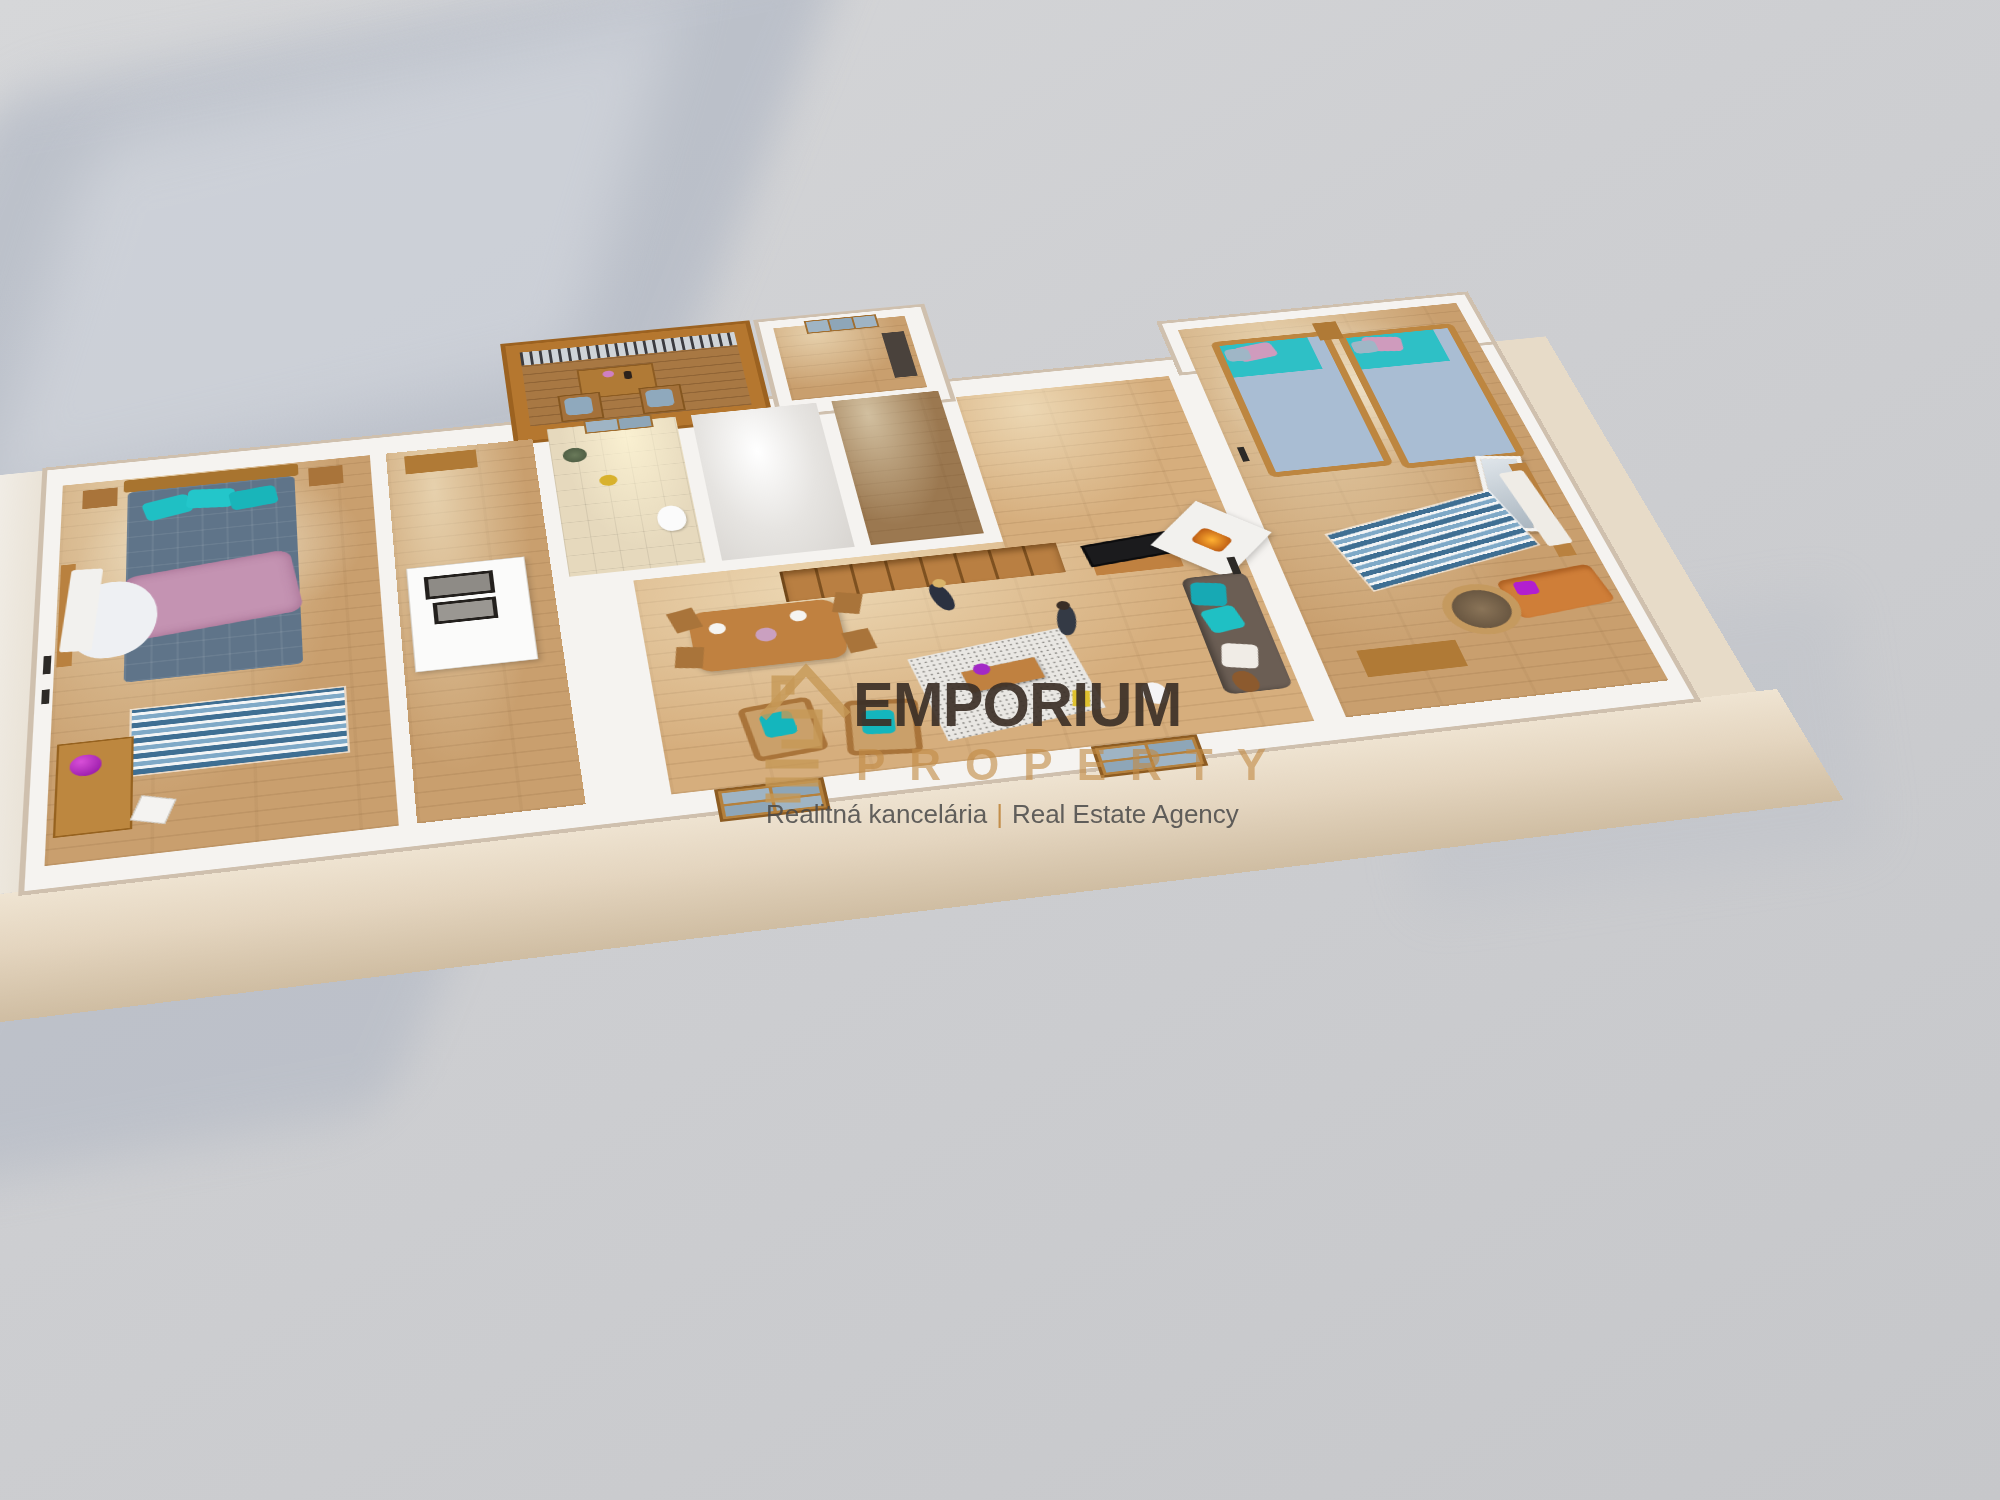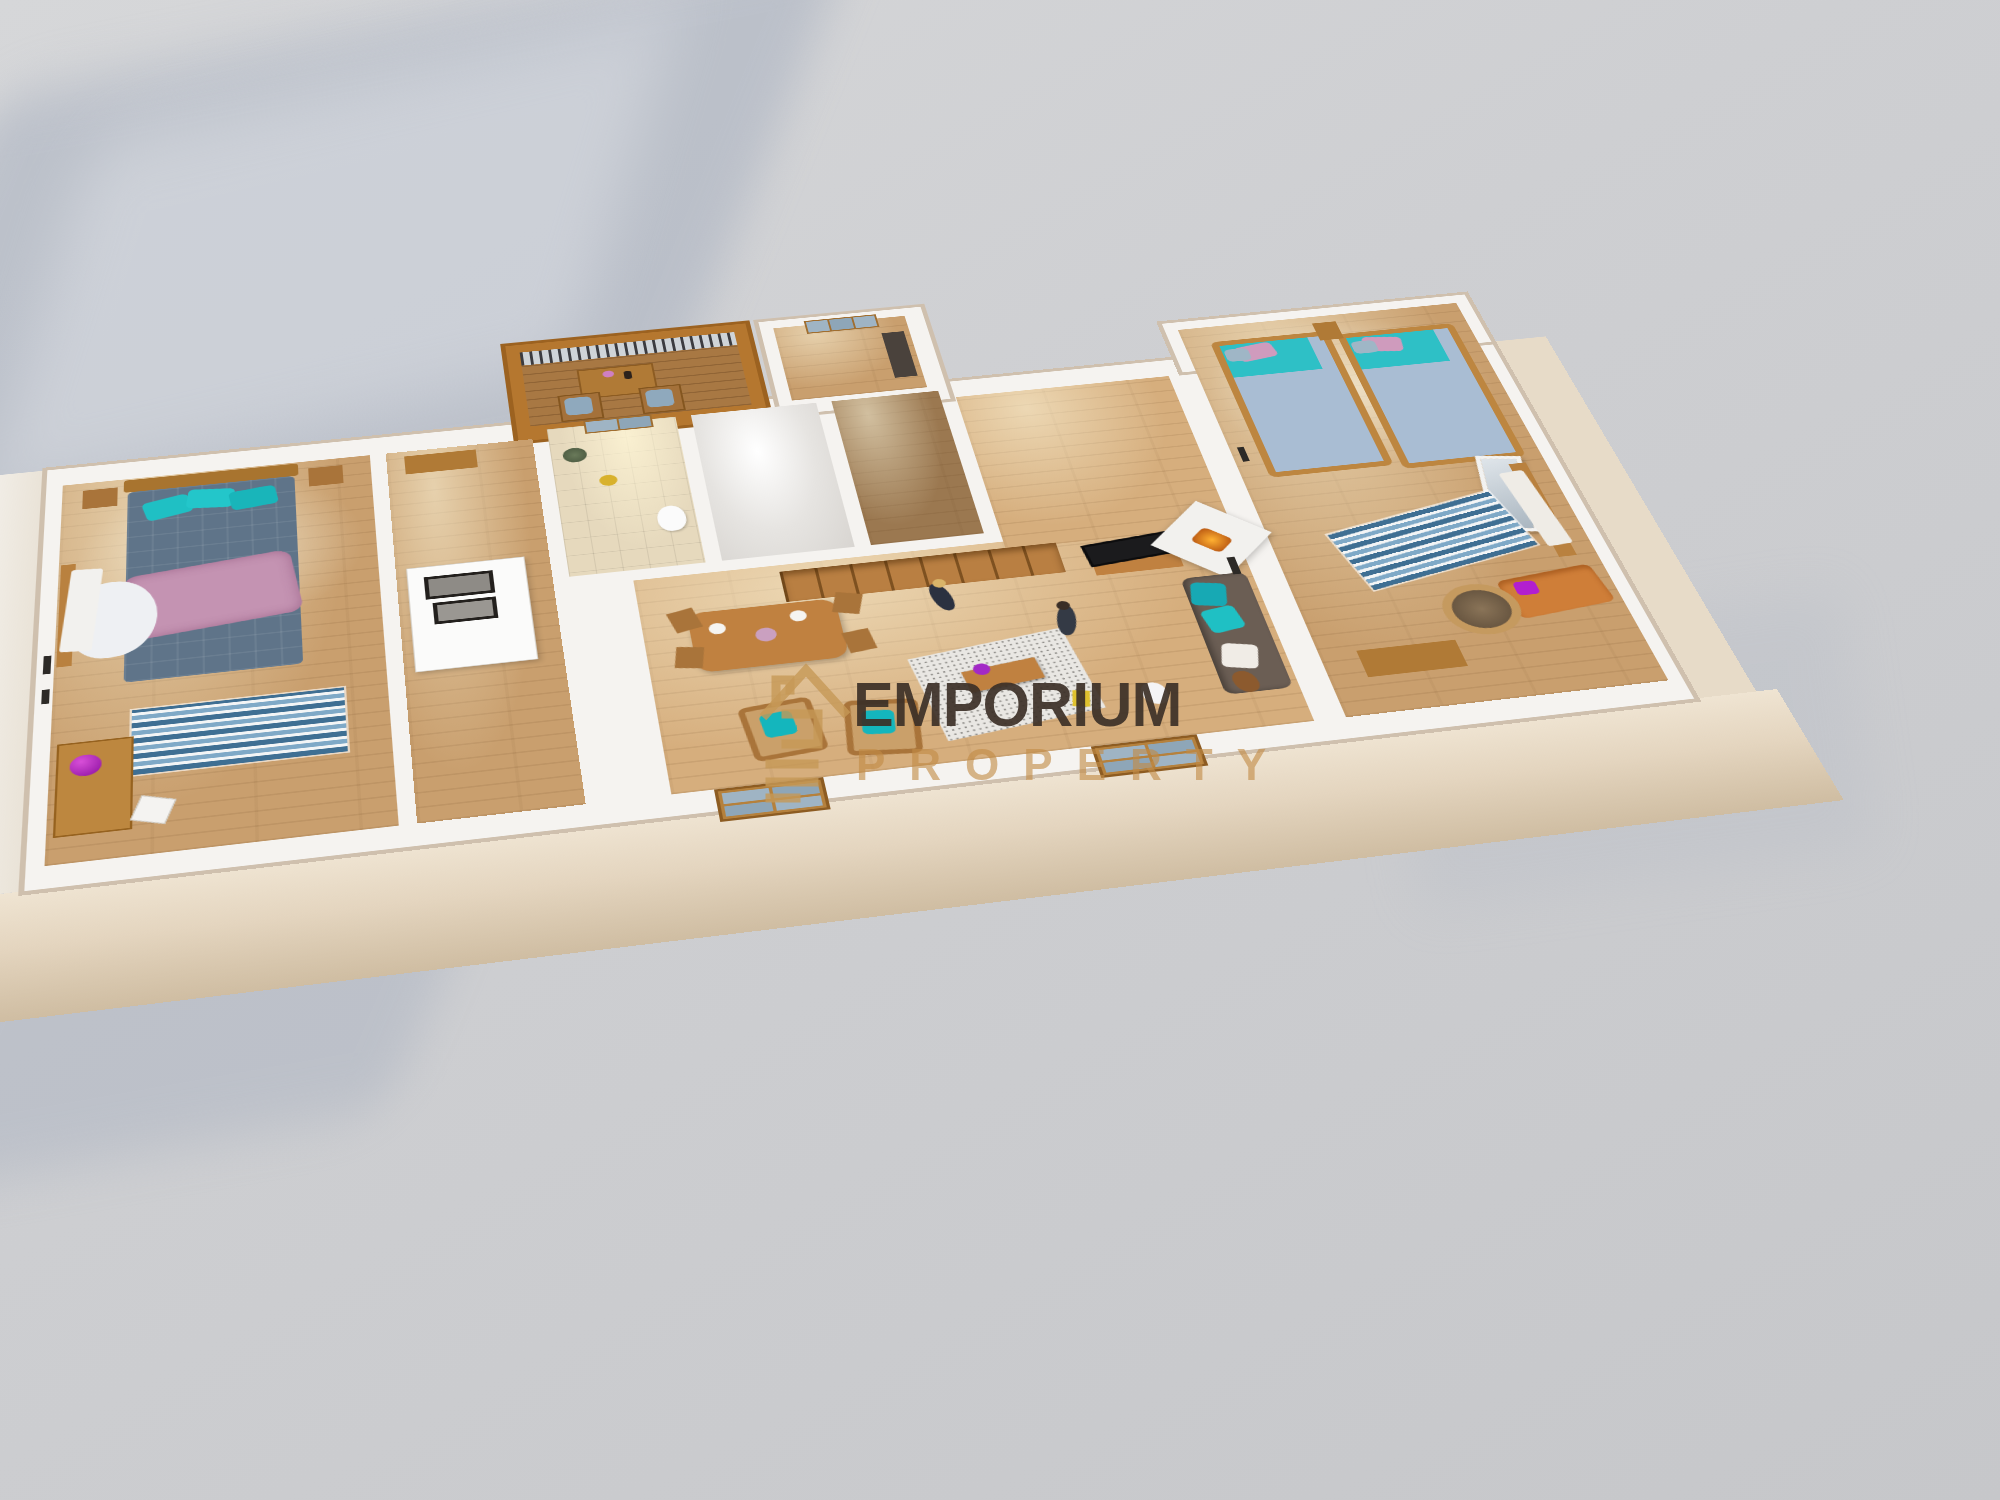--- a/index.html
+++ b/index.html
@@ -217,14 +217,17 @@
       <path d="M10 62 L50 18 L88 60"></path>
       <path d="M20 50 L20 28 L34 28 L34 38"></path>
       <path d="M30 62 L62 62 L62 92 L30 92"></path>
       <path d="M14 112 L58 112"></path>
       <path d="M14 130 L58 130"></path>
       <path d="M14 146 L40 146"></path>
     </g>
   </svg>
   <div class="wm wm-brand">EMPORIUM</div>
   <div class="wm wm-sub">PROPERTY</div>
+  <div class="wm wm-tag">
+    <span>Realitná kancelária</span><span class="wm-sep">|</span><span>Real Estate Agency</span>
+  </div>
 
 </div>
 
 </body></html>

